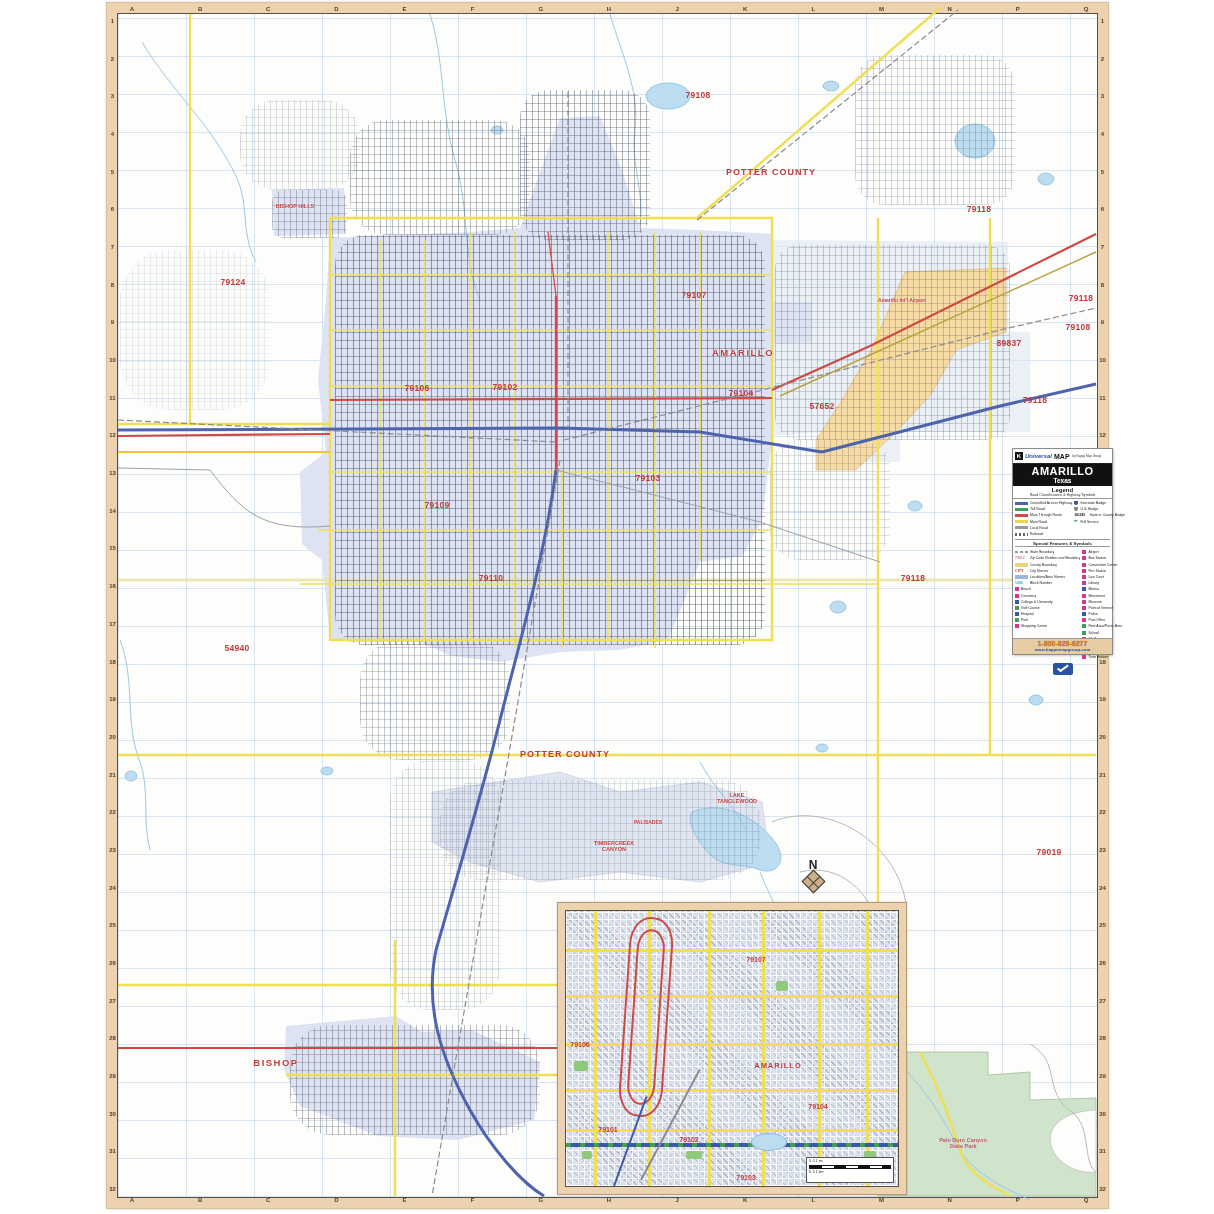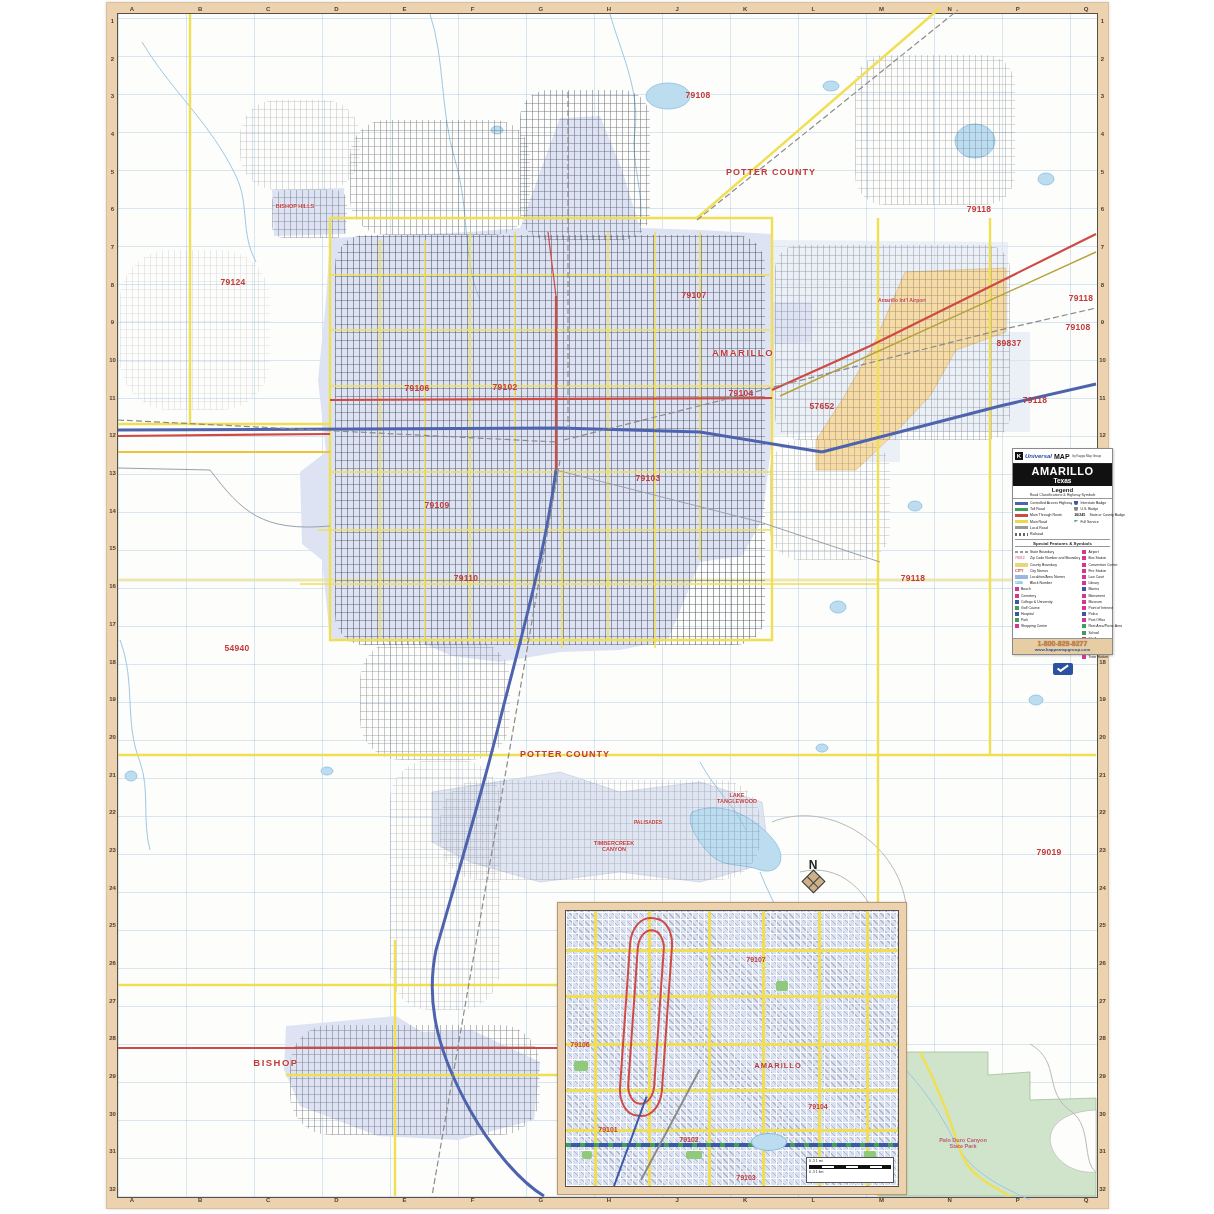--- a/index.html
+++ b/index.html
@@ -306,21 +306,21 @@
       <span class="maplabel zip" style="left: 1081px; top: 298px;">79118</span>
       <span class="maplabel zip" style="left: 1078px; top: 327px;">79108</span>
       <span class="maplabel zip" style="left: 1009px; top: 343px;">89837</span>
       <span class="maplabel zip" style="left: 741px; top: 393px;">79104</span>
       <span class="maplabel zip" style="left: 1035px; top: 400px;">79118</span>
       <span class="maplabel zip" style="left: 822px; top: 406px;">57652</span>
       <span class="maplabel zip" style="left: 417px; top: 388px;">79106</span>
       <span class="maplabel zip" style="left: 505px; top: 387px;">79102</span>
       <span class="maplabel zip" style="left: 648px; top: 478px;">79103</span>
       <span class="maplabel zip" style="left: 437px; top: 505px;">79109</span>
-      <span class="maplabel zip" style="left: 466px; top: 578px;">79110</span>
+      <span class="maplabel zip" style="left: 491px; top: 578px;">79110</span>
       <span class="maplabel zip" style="left: 913px; top: 578px;">79118</span>
       <span class="maplabel zip" style="left: 237px; top: 648px;">54940</span>
       <span class="maplabel zip" style="left: 1049px; top: 852px;">79019</span>
       <span class="maplabel countyl" style="left: 771px; top: 172px;">POTTER COUNTY</span>
       <span class="maplabel countyl" style="left: 565px; top: 754px;">POTTER COUNTY</span>
       <span class="maplabel city" style="left: 743px; top: 352px;">AMARILLO</span>
       <span class="maplabel small2" style="left: 295px; top: 207px;">BISHOP HILLS</span>
       <span class="maplabel city" style="left: 276px; top: 1062px;">BISHOP</span>
       <span class="maplabel small2" style="left: 614px; top: 846px;">TIMBERCREEK CANYON</span>
       <span class="maplabel small" style="left: 648px; top: 822px;">PALISADES</span>

